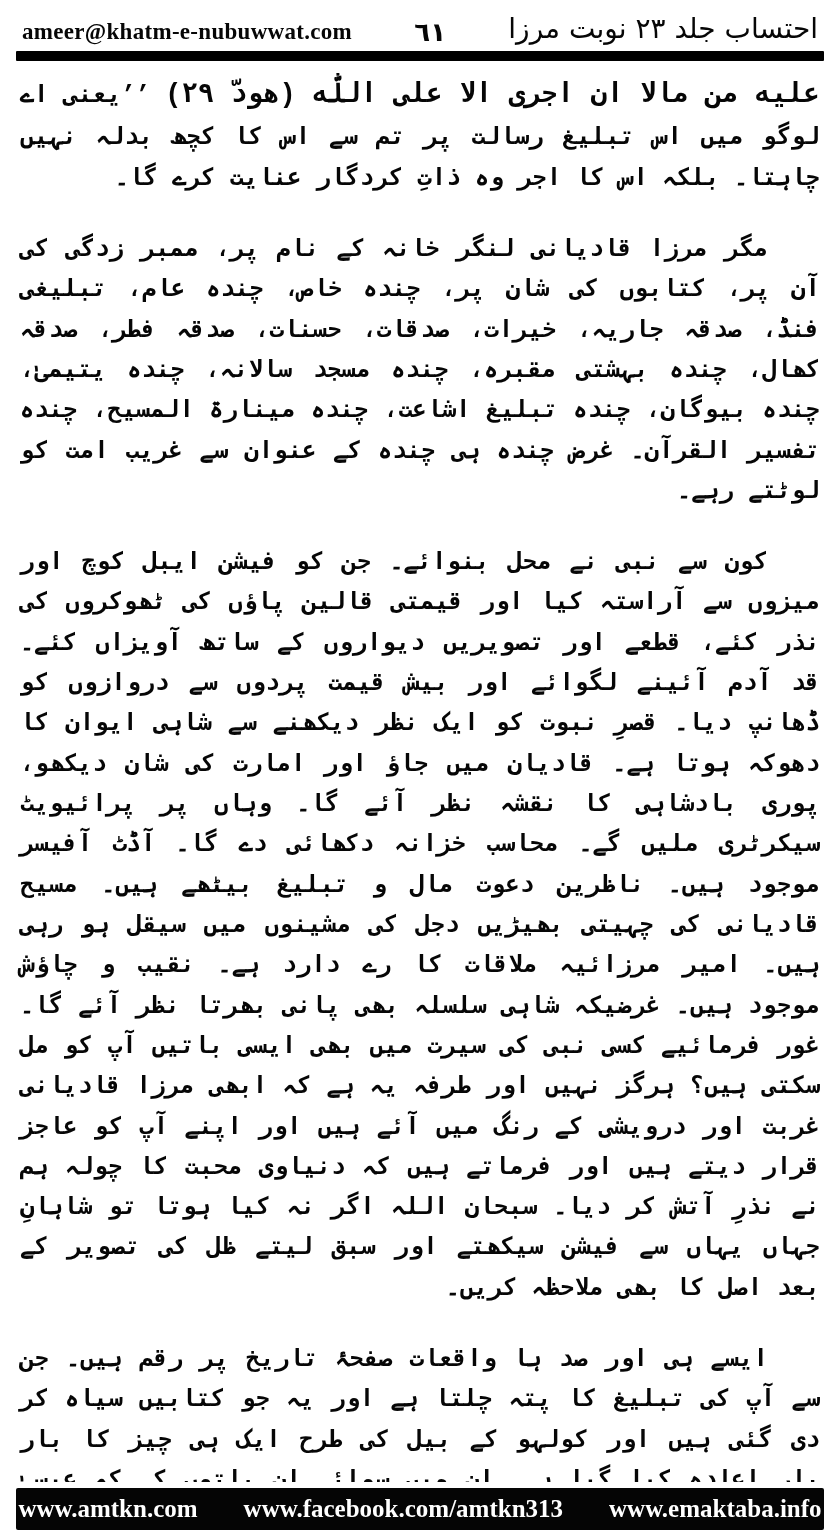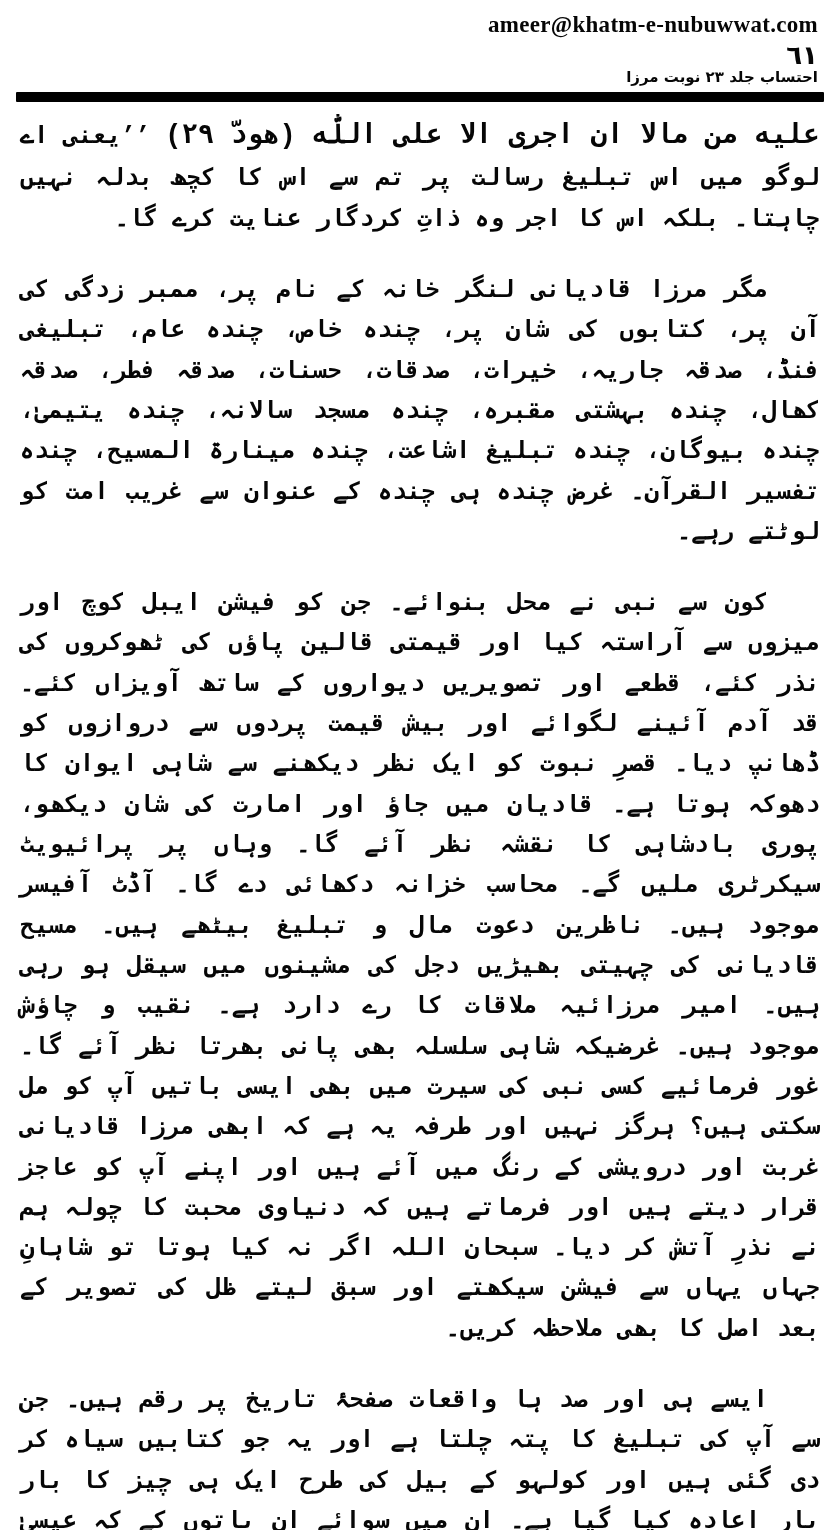--- a/index.html
+++ b/index.html
@@ -15,39 +15,38 @@
     flex-direction: column;
     color: #060606;
     overflow: hidden;
   }
   
   .header {
     display: flex;
     justify-content: space-between;
     align-items: flex-end;
     padding: 2px 6px 0 6px;
-    flex-direction: column;
   }
   .email {
     font-family: "Liberation Serif", serif;
     font-weight: 700;
     font-size: 23px;
     letter-spacing: 0.3px;
     direction: ltr;
   }
   .page-num {
     font-family: "DejaVu Sans", sans-serif;
     font-weight: 700;
     font-size: 26px;
     transform: translateY(2px);
   }
   .header-title {
     font-family: "DejaVu Sans", sans-serif;
-    font-weight: 700;
-    font-size: 15px;
+    font-weight: 400;
+    font-size: 28px;
     direction: rtl;
   }
   .top-rule {
     height: 10px;
     background: #000000;
     margin: 6px 0 12px 0;
     border-radius: 1px;
   }
   
   .body-text {
@@ -101,14 +100,19 @@
   <div class="body-text">
     <p>
       <span class="arabic-quote">عليه من مالا ان اجری الا علی اللّٰه (هودّ ۲۹)</span>
       <span>’’یعنی اے لوگو میں اس تبلیغ رسالت پر تم سے اس کا کچھ بدلہ نہیں چاہتا۔ بلکہ اس کا اجر وہ ذاتِ کردگار عنایت کرے گا۔</span>
     </p>
     <p class="indent">مگر مرزا قادیانی لنگر خانہ کے نام پر، ممبر زدگی کی آن پر، کتابوں کی شان پر، چندہ خاص، چندہ عام، تبلیغی فنڈ، صدقہ جاریہ، خیرات، صدقات، حسنات، صدقہ فطر، صدقہ کھال، چندہ بہشتی مقبرہ، چندہ مسجد سالانہ، چندہ یتیمیٰ، چندہ بیوگان، چندہ تبلیغ اشاعت، چندہ مینارۃ المسیح، چندہ تفسیر القرآن۔ غرض چندہ ہی چندہ کے عنوان سے غریب امت کو لوٹتے رہے۔</p>
     <p class="indent">کون سے نبی نے محل بنوائے۔ جن کو فیشن ایبل کوچ اور میزوں سے آراستہ کیا اور قیمتی قالین پاؤں کی ٹھوکروں کی نذر کئے، قطعے اور تصویریں دیواروں کے ساتھ آویزاں کئے۔ قد آدم آئینے لگوائے اور بیش قیمت پردوں سے دروازوں کو ڈھانپ دیا۔ قصرِ نبوت کو ایک نظر دیکھنے سے شاہی ایوان کا دھوکہ ہوتا ہے۔ قادیان میں جاؤ اور امارت کی شان دیکھو، پوری بادشاہی کا نقشہ نظر آئے گا۔ وہاں پر پرائیویٹ سیکرٹری ملیں گے۔ محاسب خزانہ دکھائی دے گا۔ آڈٹ آفیسر موجود ہیں۔ ناظرین دعوت مال و تبلیغ بیٹھے ہیں۔ مسیح قادیانی کی چہیتی بھیڑیں دجل کی مشینوں میں سیقل ہو رہی ہیں۔ امیر مرزائیہ ملاقات کا رے دارد ہے۔ نقیب و چاؤش موجود ہیں۔ غرضیکہ شاہی سلسلہ بھی پانی بھرتا نظر آئے گا۔ غور فرمائیے کسی نبی کی سیرت میں بھی ایسی باتیں آپ کو مل سکتی ہیں؟ ہرگز نہیں اور طرفہ یہ ہے کہ ابھی مرزا قادیانی غربت اور درویشی کے رنگ میں آئے ہیں اور اپنے آپ کو عاجز قرار دیتے ہیں اور فرماتے ہیں کہ دنیاوی محبت کا چولہ ہم نے نذرِ آتش کر دیا۔ سبحان اللہ اگر نہ کیا ہوتا تو شاہانِ جہاں یہاں سے فیشن سیکھتے اور سبق لیتے ظل کی تصویر کے بعد اصل کا بھی ملاحظہ کریں۔</p>
     <p class="indent">ایسے ہی اور صد ہا واقعات صفحۂ تاریخ پر رقم ہیں۔ جن سے آپ کی تبلیغ کا پتہ چلتا ہے اور یہ جو کتابیں سیاہ کر دی گئی ہیں اور کولہو کے بیل کی طرح ایک ہی چیز کا بار بار اعادہ کیا گیا ہے۔ ان میں سوائے ان باتوں کے کہ عیسیٰ علیہ السلام مر گئے میں مسیح موعود ہوں۔ کلام مجید کے معجزات محض مسمریزم ہیں اور جابجا اپنی تعریفوں کے پل اور چندہ دہندگان کی فہرستیں اور اپنی دعاؤں کی قبولیت اور ایسی ہی بے معنی باتیں جن سے اہل اسلام کو کچھ حاصل نہیں۔ بلکہ خیالات کو اور پراگندہ کرنے والی باتیں درج کرنے کے علاوہ اور کیا لکھا ہے اور ایسی کتابیں اسلامی دنیا کو کیا فائدہ پہنچا سکتی ہیں کوئی ایسی بات پیش کریں۔ جس سے یہ معلوم ہو کہ آپ کی وجہ سے اسلامی دنیا کو یہ فیض حاصل ہوا۔ مگر یہ بات میں دعویٰ سے پیش کرتا ہوں کہ کوئی ایسی خوبی آپ نہ بتلا سکیں گے۔</p>
   </div>
 
+  <div class="footer-bar">
+    <span class="footer-link">www.amtkn.com</span>
+    <span class="footer-link">www.facebook.com/amtkn313</span>
+    <span class="footer-link">www.emaktaba.info</span>
+  </div>
 
 </div>
 
 </body></html>

